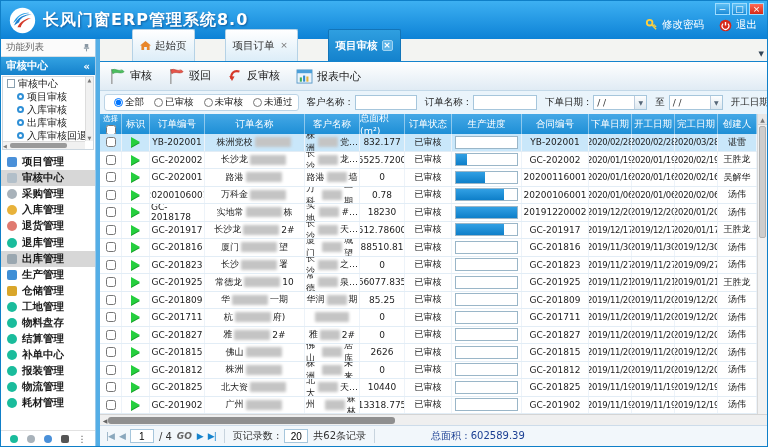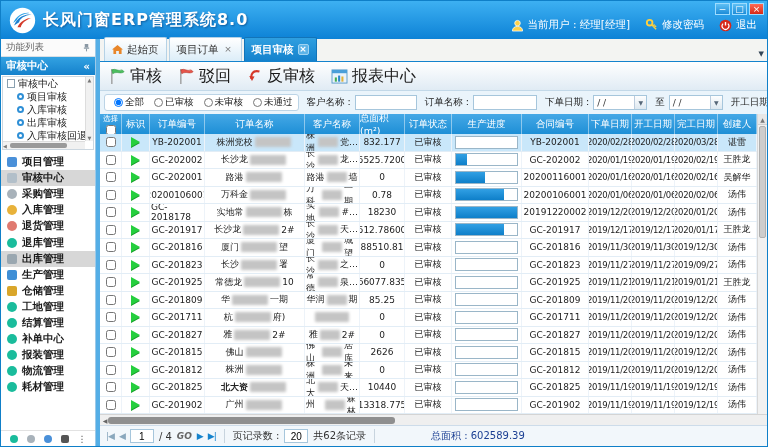--- a/index.html
+++ b/index.html
@@ -43,29 +43,29 @@
   .ic{width:10px;height:10px;border-radius:50%;flex:0 0 auto;}
   .ic.sq{border-radius:2px;}
   .side-icons{height:16px;flex:0 0 auto;border-top:1px solid #e2e2e2;display:flex;align-items:center;justify-content:center;gap:9px;color:#555;font-size:9px;}
   .mini{width:8px;height:8px;border-radius:50%;}
   
   .splitter{width:4px;flex:0 0 auto;background:#54aee6;cursor:col-resize;}
   
   .content{flex:1;min-width:0;display:flex;flex-direction:column;background:#eef5fb;}
   .tabstrip{height:23px;flex:0 0 auto;background:#f3f4f2;display:flex;align-items:flex-end;gap:2px;padding-left:4px;
     border-bottom:1px solid #1583cd;position:relative;}
-  .tab{height:24px;display:flex;align-items:center;gap:4px;padding:0 7px;font-size:10.5px;color:#333;
-    background:linear-gradient(#ffffff,#dcedf8);border:1px solid #b5d2e6;border-bottom:none;border-radius:2px 2px 0 0;cursor:pointer;white-space:nowrap;}
+  .tab{height:32px;display:flex;align-items:center;gap:4px;padding:0 7px;font-size:10.5px;color:#333;
+    background:linear-gradient(#ffffff,#dcedf8);border:1px solid #b5d2e6;border-bottom:none;border-radius:2px 2px 0 0;cursor:pointer;white-space:nowrap;margin-left:28px;}
   .tab.active{background:linear-gradient(#2f9fe0,#1482cd);color:#fff;font-weight:bold;border-color:#1274b8;}
   .tab-close{font-size:9px;width:11px;height:11px;line-height:10px;text-align:center;color:#777;border-radius:2px;}
   .tab.active .tab-close{background:#5db4e8;color:#fff;border:1px solid #9ed3f2;line-height:8px;}
   .tab-overflow{position:absolute;right:3px;bottom:3px;font-size:7px;color:#345;}
   .toolbar{height:29px;flex:0 0 auto;background:linear-gradient(#ffffff,#e0ebf4);border-bottom:1px solid #c2d8e8;
     display:flex;align-items:center;gap:6px;padding:0 6px;}
-  .tool-btn{display:flex;align-items:center;gap:4px;font-size:16px;color:#1b1b1b;padding:2px 7px 2px 3px;cursor:pointer;border-radius:2px;}
+  .tool-btn{display:flex;align-items:flex-start;gap:4px;font-size:11px;color:#1b1b1b;padding:2px 7px 2px 3px;cursor:pointer;border-radius:2px;}
   .filterbar{height:23px;flex:0 0 auto;background:#eaf4fb;display:flex;align-items:center;gap:4px;padding:0 4px;
     font-size:9.5px;color:#222;white-space:nowrap;overflow:hidden;}
   .radio-box{display:flex;align-items:center;gap:6px;background:#fff;border:1px solid #bcd4e6;border-radius:3px;height:17px;padding:0 5px;flex:0 0 auto;}
   .radio-item{display:flex;align-items:center;gap:2px;cursor:pointer;}
   .radio-item input{width:9px;height:9px;margin:0;}
   .filterbar label{margin-left:4px;}
   .f-input{height:15px;border:1px solid #a6c6dc;background:#fff;font-size:9.5px;padding:0 2px;}
   .date-combo{display:flex;align-items:center;height:15px;border:1px solid #a6c6dc;background:#fff;flex:0 0 auto;}
   .date-combo .dval{width:40px;font-size:9px;color:#333;padding-left:3px;}
   .date-combo .darr{width:12px;height:13px;background:linear-gradient(#fefefe,#dde8f0);border-left:1px solid #bcd;
@@ -121,29 +121,20 @@
     <span class="app-title">长风门窗ERP管理系统8.0</span>
     <div class="win-controls">
       <span class="wc">−</span>
       <span class="wc">□</span>
       <span class="wc close">×</span>
     </div>
     <div class="header-right">
       <span class="hgroup">
         <span class="icon">
           <svg viewBox="0 0 14 14" width="13" height="13">
-              <circle cx="7" cy="4.5" r="3" fill="#ffd24a" stroke="#fff" stroke-width=".8"></circle>
-              <path d="M1.5 13 C1.5 9.5 4 8 7 8 C10 8 12.5 9.5 12.5 13 Z" fill="#ffd24a" stroke="#fff" stroke-width=".8"></path>
-            </svg>
-        </span>
-        <span>当前用户 : 经理[经理]</span>
-      </span>
-      <span class="hgroup">
-        <span class="icon">
-          <svg viewBox="0 0 14 14" width="13" height="13">
               <circle cx="5" cy="4" r="3" fill="none" stroke="#ffcf3e" stroke-width="2"></circle>
               <path d="M7 6 L12 11 M10 9 L12 7.5 M8.5 7.5 L10.5 6" stroke="#ffcf3e" stroke-width="1.6" fill="none"></path>
             </svg>
         </span>
         <span>修改密码</span>
       </span>
       <span class="hgroup">
         <span class="icon">
           <svg viewBox="0 0 14 14" width="13" height="13">
               <circle cx="7" cy="7" r="6.3" fill="#d6281a"></circle>
@@ -241,20 +232,24 @@
           <div class="menu-item">
             <span class="ic sq" style="background: rgb(217, 166, 42);"></span>
             <span>仓储管理</span>
           </div>
           <div class="menu-item">
             <span class="ic" style="background: rgb(26, 188, 156);"></span>
             <span>工地管理</span>
           </div>
           <div class="menu-item">
             <span class="ic" style="background: rgb(26, 188, 156);"></span>
+            <span>物料盘存</span>
+          </div>
+          <div class="menu-item">
+            <span class="ic" style="background: rgb(26, 188, 156);"></span>
             <span>结算管理</span>
           </div>
           <div class="menu-item">
             <span class="ic" style="background: rgb(26, 188, 156);"></span>
             <span>补单中心</span>
           </div>
           <div class="menu-item">
             <span class="ic" style="background: rgb(26, 188, 156);"></span>
             <span>报装管理</span>
           </div>
@@ -1084,21 +1079,21 @@
               <div class="tr">
                 <div class="td" style="width: 22px;">
                   <input class="cbx" type="checkbox" style="">
                 </div>
                 <div class="td" style="width: 28px;">
                   <span class="tri"></span>
                 </div>
                 <div class="td" style="width: 55px;">
                   <span>GC-201825</span>
                 </div>
-                <div class="td" style="width: 100px; font-weight: bold;">
+                <div class="td" style="width: 100px;">
                   <span>北大资</span>
                   <span class="blur-block" style="width: 36px;"></span>
                   <span></span>
                 </div>
                 <div class="td" style="width: 55px;">
                   <span>北大</span>
                   <span class="blur-block" style="width: 20px;"></span>
                   <span>天…</span>
                 </div>
                 <div class="td" style="width: 45px;">

